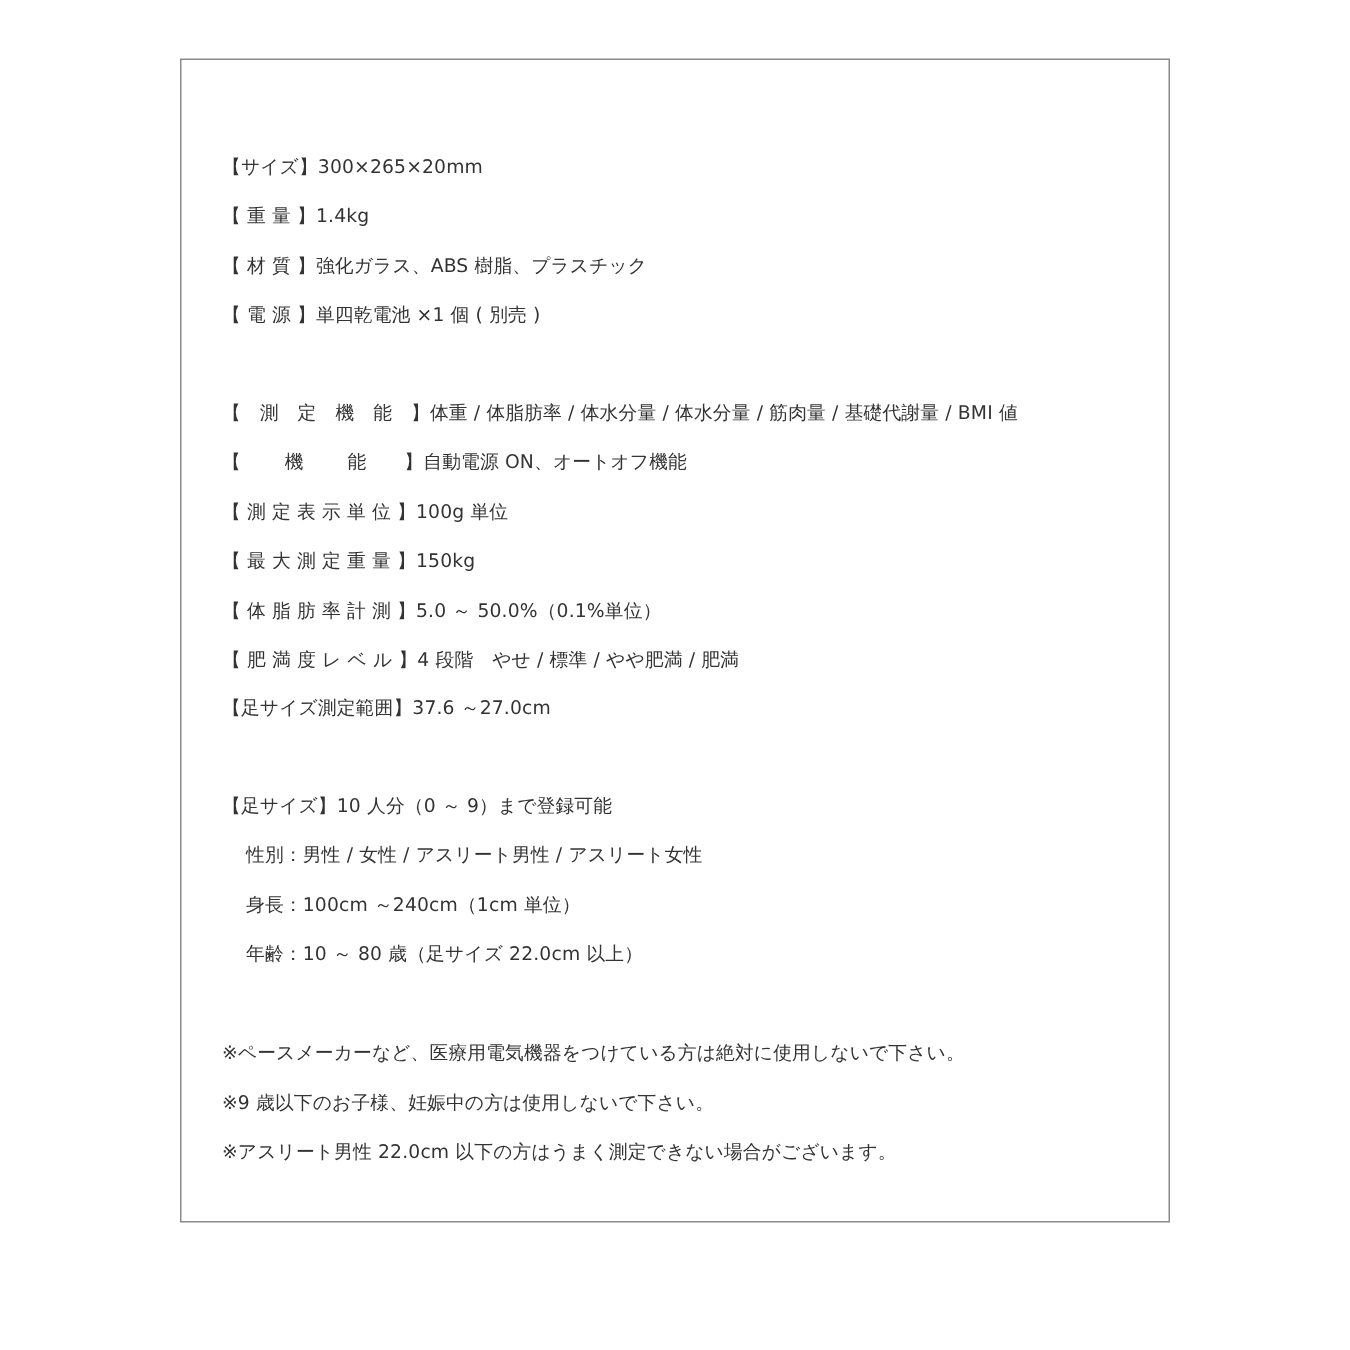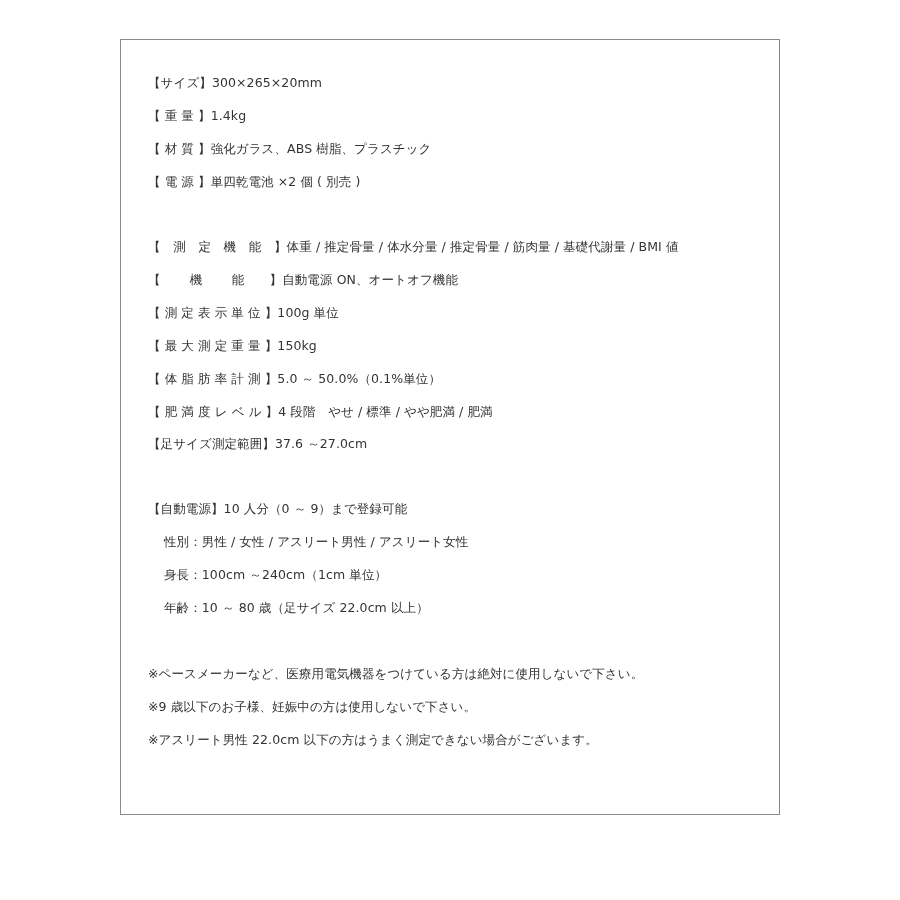--- a/index.html
+++ b/index.html
@@ -1,45 +1,45 @@
 <!DOCTYPE html>
 <html><head>
 <meta charset="utf-8">
 <style>
   html, body { margin: 0; padding: 0; background: #ffffff; }
   body { width: 900px; height: 900px; position: relative; overflow: hidden;
          font-family: "DejaVu Sans", "Liberation Sans", sans-serif; color: #333333; }
   .spec-box { position: absolute; left: 120px; top: 39px; width: 660px; height: 776px;
               border: 1px solid #8a8a8a; box-sizing: border-box; background: #fff; }
   .line { position: absolute; left: 27px; font-size: 12.5px; line-height: 16px;
-          white-space: nowrap; letter-spacing: 0.1px; }
+          white-space: nowrap; letter-spacing: 0.1px; margin-top: 28px; }
   .line.indent { left: 43px; text-align: center; }
   .bracket-label { display: inline; }
   .value { display: inline; }
 </style>
 </head>
 <body>
 
 <div class="spec-box">
 
   <div class="line" style="top:35px">
     <span class="bracket-label">【サイズ】</span><span class="value">300×265×20mm</span>
   </div>
   <div class="line" style="top:68px">
     <span class="bracket-label">【 重 量 】</span><span class="value">1.4kg</span>
   </div>
   <div class="line" style="top:101px">
     <span class="bracket-label">【 材 質 】</span><span class="value">強化ガラス、ABS 樹脂、プラスチック</span>
   </div>
   <div class="line" style="top:134px">
-    <span class="bracket-label">【 電 源 】</span><span class="value">単四乾電池 ×2 個 ( 別売 )</span>
+    <span class="bracket-label">【 電 源 】</span><span class="value">単四乾電池 ×1 個 ( 別売 )</span>
   </div>
 
   <div class="line" style="top:199px">
-    <span class="bracket-label">【　測　定　機　能　】</span><span class="value">体重 / 推定骨量 / 体水分量 / 推定骨量 / 筋肉量 / 基礎代謝量 / BMI 値</span>
+    <span class="bracket-label">【　測　定　機　能　】</span><span class="value">体重 / 体脂肪率 / 体水分量 / 体水分量 / 筋肉量 / 基礎代謝量 / BMI 値</span>
   </div>
   <div class="line" style="top:232px">
     <span class="bracket-label">【　　 機　　 能　　】</span><span class="value">自動電源 ON、オートオフ機能</span>
   </div>
   <div class="line" style="top:265px">
     <span class="bracket-label">【 測 定 表 示 単 位 】</span><span class="value">100g 単位</span>
   </div>
   <div class="line" style="top:298px">
     <span class="bracket-label">【 最 大 測 定 重 量 】</span><span class="value">150kg</span>
   </div>
@@ -47,21 +47,21 @@
     <span class="bracket-label">【 体 脂 肪 率 計 測 】</span><span class="value">5.0 ～ 50.0%（0.1%単位）</span>
   </div>
   <div class="line" style="top:364px">
     <span class="bracket-label">【 肥 満 度 レ ベ ル 】</span><span class="value">4 段階　やせ / 標準 / やや肥満 / 肥満</span>
   </div>
   <div class="line" style="top:396px">
     <span class="bracket-label">【足サイズ測定範囲】</span><span class="value">37.6 ～27.0cm</span>
   </div>
 
   <div class="line" style="top:461px">
-    <span class="bracket-label">【自動電源】</span><span class="value">10 人分（0 ～ 9）まで登録可能</span>
+    <span class="bracket-label">【足サイズ】</span><span class="value">10 人分（0 ～ 9）まで登録可能</span>
   </div>
   <div class="line indent" style="top:494px">
     <span class="bracket-label">性別：</span><span class="value">男性 / 女性 / アスリート男性 / アスリート女性</span>
   </div>
   <div class="line indent" style="top:527px">
     <span class="bracket-label">身長：</span><span class="value">100cm ～240cm（1cm 単位）</span>
   </div>
   <div class="line indent" style="top:560px">
     <span class="bracket-label">年齢：</span><span class="value">10 ～ 80 歳（足サイズ 22.0cm 以上）</span>
   </div>

